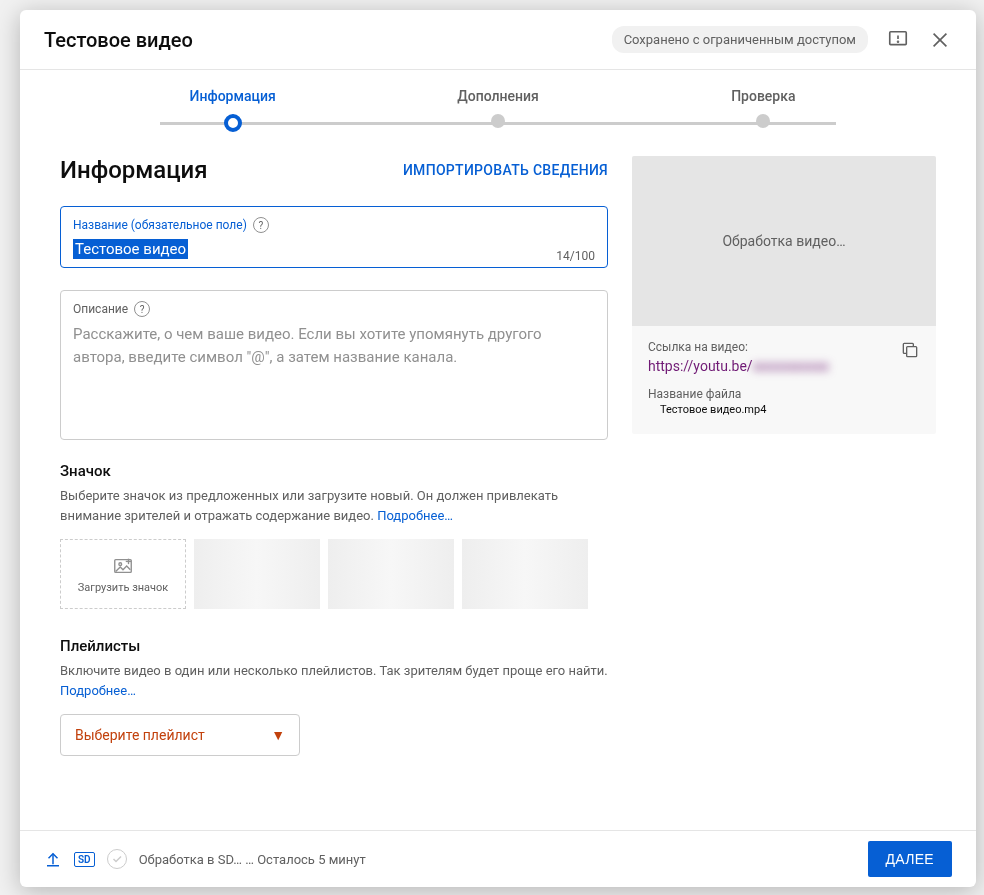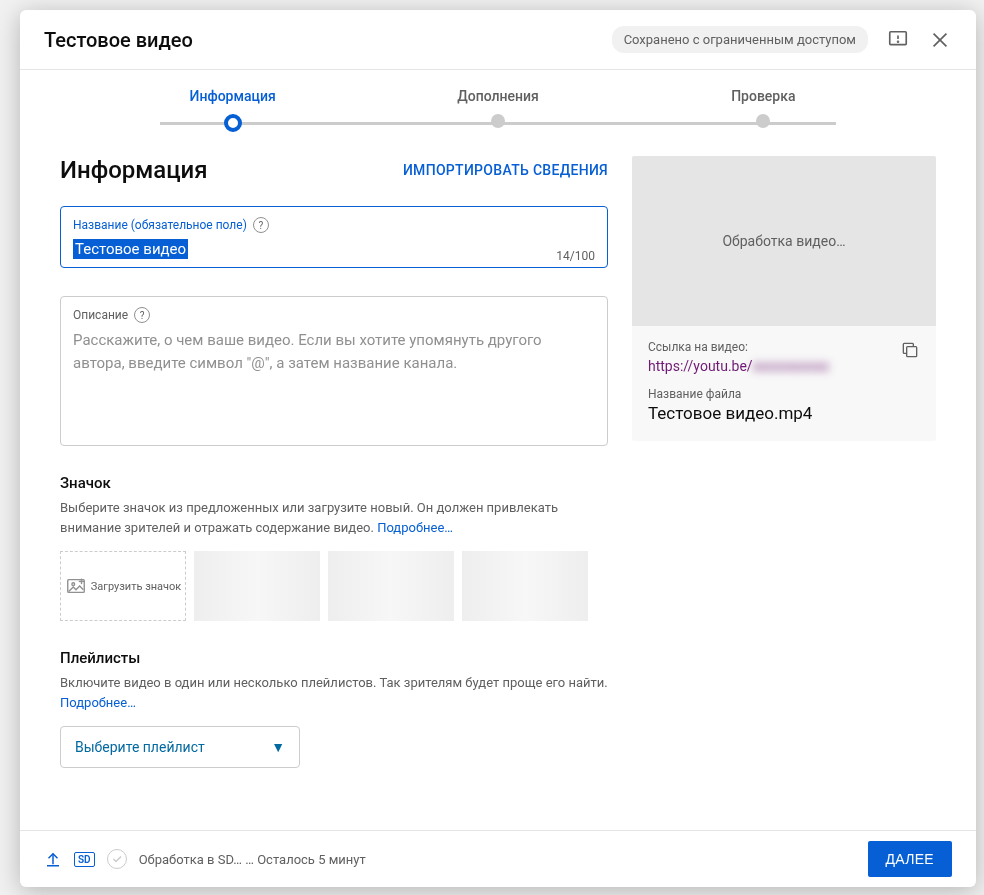--- a/index.html
+++ b/index.html
@@ -137,21 +137,21 @@
     gap: 24px;
     align-items: flex-start;
   }
   .col-left { flex: 1; min-width: 0; }
   .col-right { width: 304px; flex-shrink: 0; }
   
   .field-box {
     border: 1px solid #ccc;
     border-radius: 4px;
     padding: 10px 12px 8px 12px;
-    margin-bottom: 28px;
+    margin-bottom: 22px;
     position: relative;
   }
   .field-box.focused { border-color: #065fd4; }
   .field-label {
     display: flex;
     align-items: center;
     gap: 6px;
     font-size: 12px;
     color: #606060;
     margin-bottom: 6px;
@@ -206,20 +206,21 @@
   .thumb-row {
     display: flex;
     gap: 8px;
     margin-bottom: 28px;
   }
   .thumb-upload {
     width: 126px;
     height: 70px;
     border: 1px dashed #ccc;
     display: flex;
+    flex-direction: column;
     align-items: center;
     justify-content: center;
     gap: 4px;
     cursor: pointer;
   }
   .thumb-upload-label {
     font-size: 11px;
     color: #606060;
   }
   .thumb-placeholder {
@@ -230,21 +231,21 @@
   
   .select-box {
     border: 1px solid #ccc;
     border-radius: 4px;
     padding: 12px 14px;
     width: 240px;
     display: flex;
     align-items: center;
     justify-content: space-between;
     font-size: 14px;
-    color: #0369a1;
+    color: #c2410c;
     cursor: pointer;
     margin-bottom: 30px;
   }
   
   .preview-card {
     background: #f8f8f8;
     border-radius: 2px;
     overflow: hidden;
   }
   .video-thumb {
@@ -280,22 +281,23 @@
     filter: blur(4px);
     user-select: none;
   }
   .copy-icon {
     width: 20px; height: 20px;
     flex-shrink: 0;
     cursor: pointer;
     color: #606060;
   }
   .filename {
-    font-size: 17px;
+    font-size: 11px;
     color: #0d0d0d;
+    margin-left: 12px;
   }
   
   .modal-footer {
     border-top: 1px solid #e5e5e5;
     padding: 10px 24px;
     display: flex;
     align-items: center;
     justify-content: space-between;
   }
   .footer-left {

